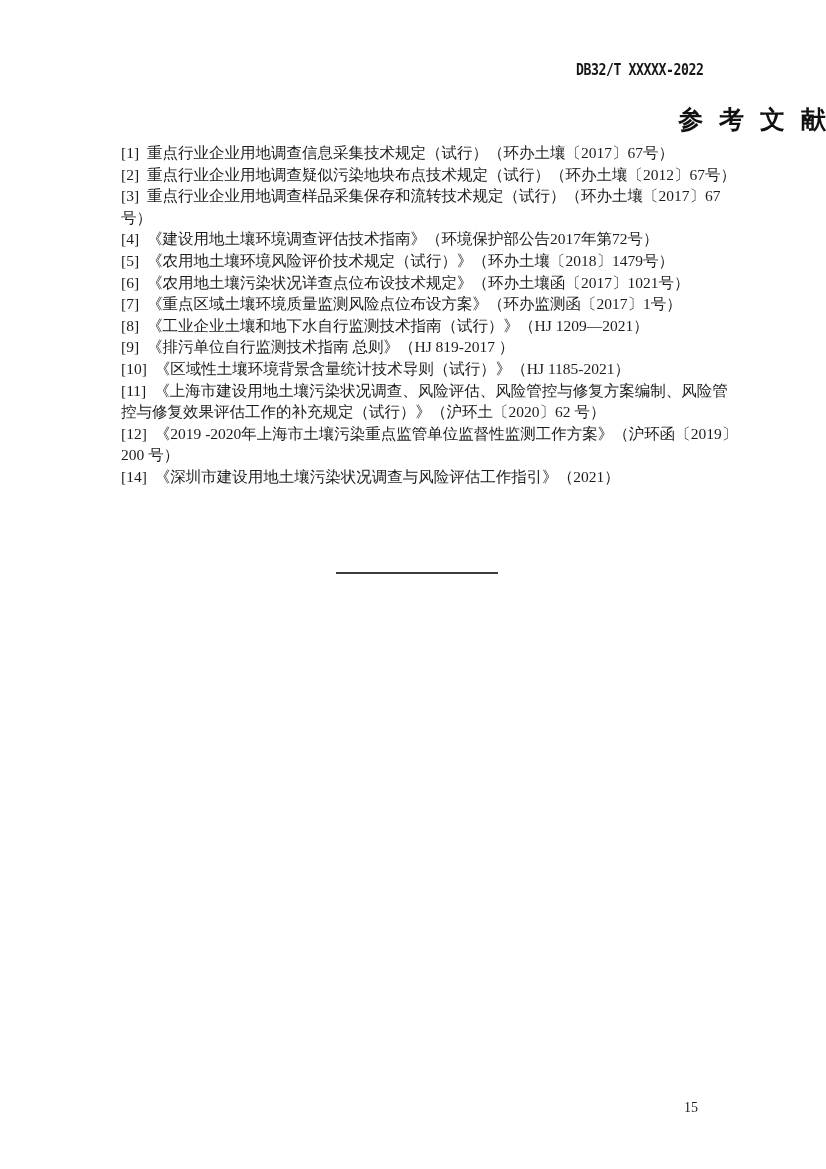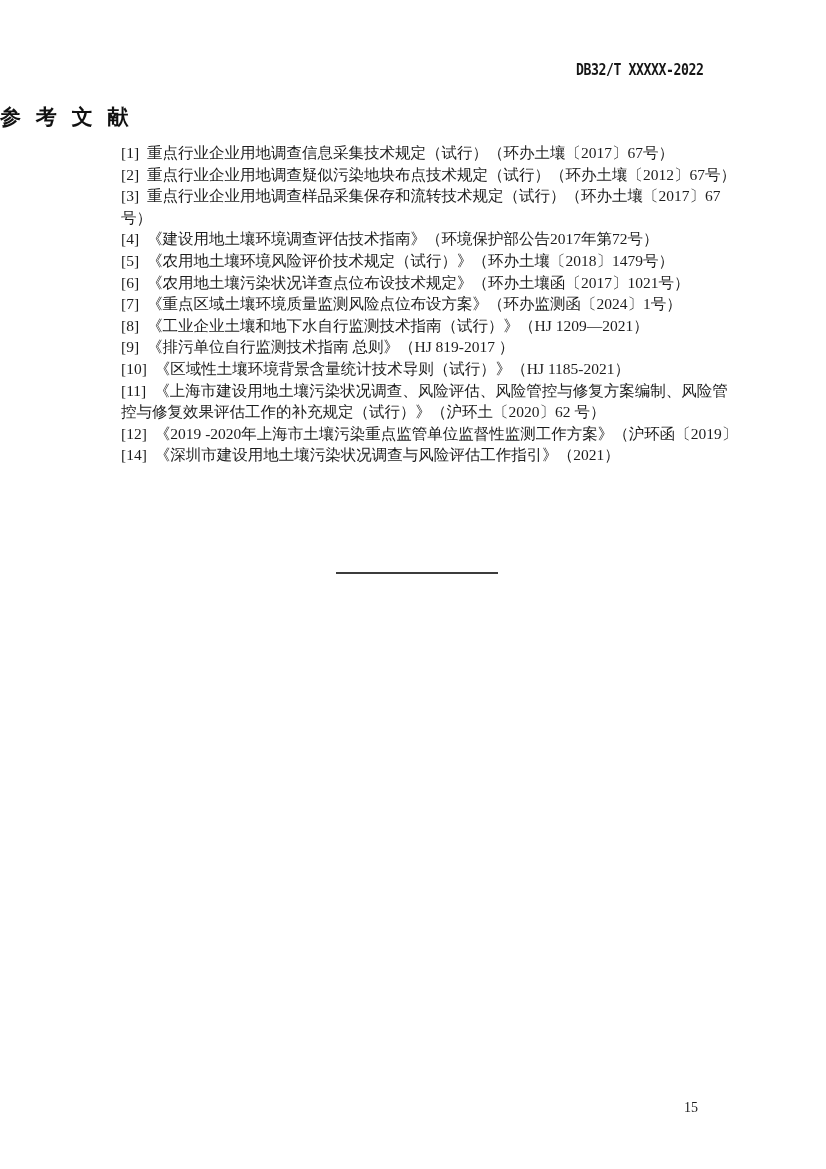--- a/index.html
+++ b/index.html
@@ -21,24 +21,24 @@
     letter-spacing: -0.5px;
     transform: scaleX(0.88);
     transform-origin: left center;
     white-space: nowrap;
     color: #161616;
   }
   .title {
     position: absolute;
     top: 103px; left: 0; width: 100%;
     margin: 0;
-    text-align: left;
+    text-align: right;
     font-family: "Liberation Sans", "DejaVu Sans", sans-serif;
     font-weight: bold;
-    font-size: 21px;
+    font-size: 25px;
     word-spacing: 9px;
     color: #111111;
   }
   .refs {
     position: absolute;
     left: 121px; top: 142px; width: 640px;
   }
   .ref { margin: 0; padding: 0; }
   .line {
     height: 21.6px;
@@ -91,21 +91,21 @@
 
     <div class="ref">
       <div class="line"><span class="num">[5]</span><span>《农用地土壤环境风险评价技术规定（试行）》（环办土壤〔2018〕1479号）</span></div>
     </div>
 
     <div class="ref">
       <div class="line"><span class="num">[6]</span><span>《农用地土壤污染状况详查点位布设技术规定》（环办土壤函〔2017〕1021号）</span></div>
     </div>
 
     <div class="ref">
-      <div class="line"><span class="num">[7]</span><span>《重点区域土壤环境质量监测风险点位布设方案》（环办监测函〔2024〕1号）</span></div>
+      <div class="line"><span class="num">[7]</span><span>《重点区域土壤环境质量监测风险点位布设方案》（环办监测函〔2017〕1号）</span></div>
     </div>
 
     <div class="ref">
       <div class="line"><span class="num">[8]</span><span>《工业企业土壤和地下水自行监测技术指南（试行）》（HJ 1209—2021）</span></div>
     </div>
 
     <div class="ref">
       <div class="line"><span class="num">[9]</span><span>《排污单位自行监测技术指南 总则》（HJ 819-2017 ）</span></div>
     </div>
 
@@ -113,20 +113,21 @@
       <div class="line"><span class="num">[10]</span><span>《区域性土壤环境背景含量统计技术导则（试行）》（HJ 1185-2021）</span></div>
     </div>
 
     <div class="ref">
       <div class="line"><span class="num">[11]</span><span>《上海市建设用地土壤污染状况调查、风险评估、风险管控与修复方案编制、风险管</span></div>
       <div class="line"><span>控与修复效果评估工作的补充规定（试行）》（沪环土〔2020〕62 号）</span></div>
     </div>
 
     <div class="ref">
       <div class="line"><span class="num">[12]</span><span>《2019 -2020年上海市土壤污染重点监管单位监督性监测工作方案》（沪环函〔2019〕</span></div>
+      <div class="line"><span>200 号）</span></div>
     </div>
 
 
     <div class="ref">
       <div class="line"><span class="num">[14]</span><span>《深圳市建设用地土壤污染状况调查与风险评估工作指引》（2021）</span></div>
     </div>
 
   </div>
 
   <div class="end-rule"></div>

